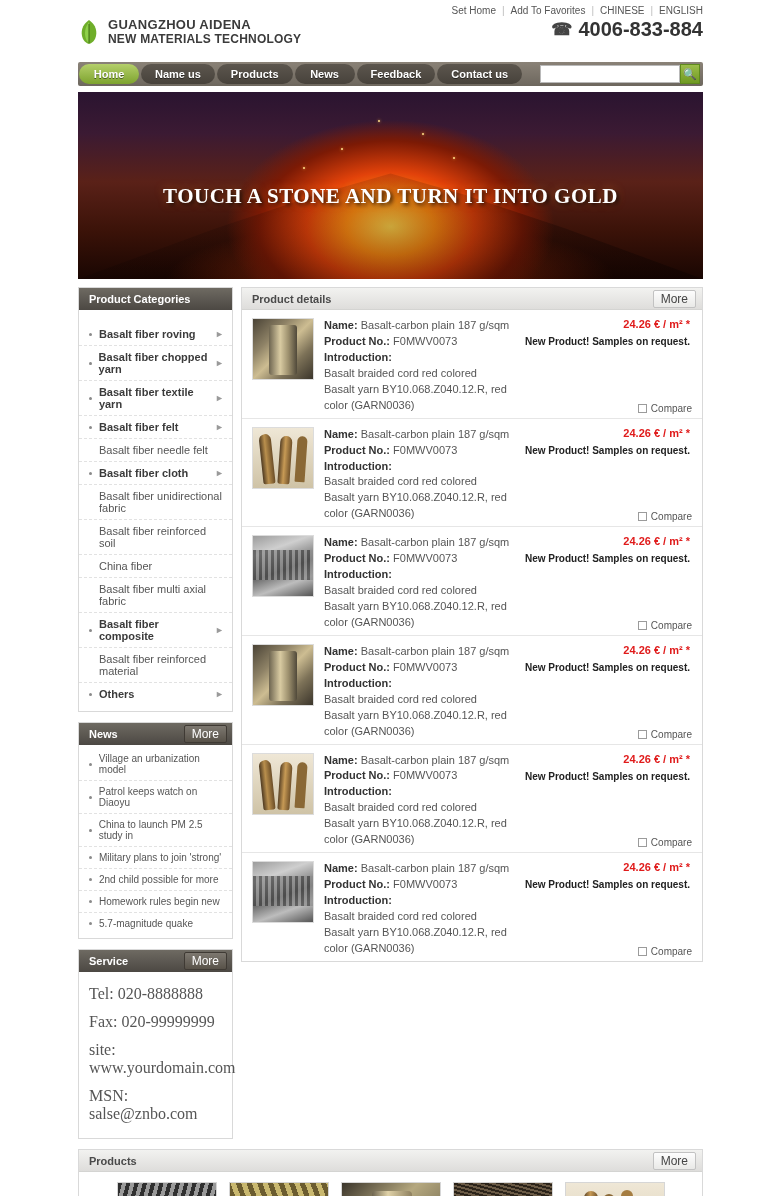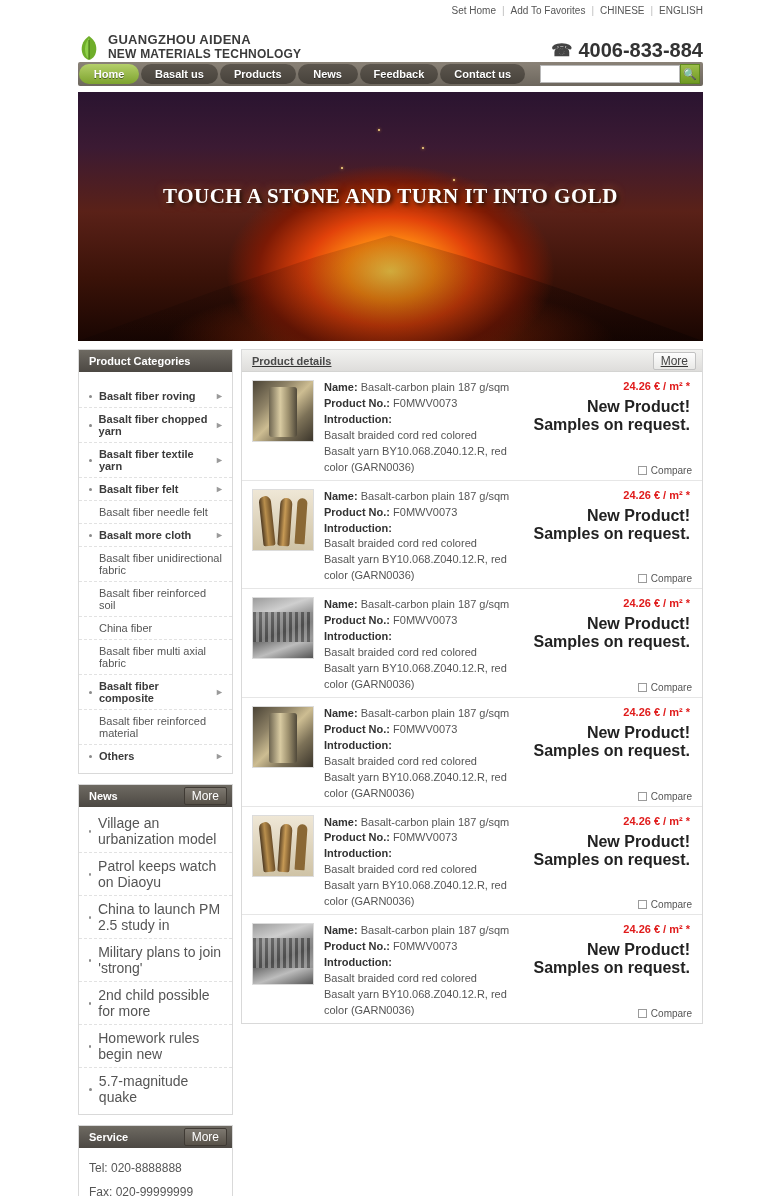--- a/index.html
+++ b/index.html
@@ -36,21 +36,21 @@
     font-size: 10px;
     color: #555;
   }
   .topbar a { color:#555; text-decoration:none; }
   .topbar .sep { color:#bbb; margin: 0 6px; }
   
   .header {
     height: 44px;
     background:#fff;
     display:flex;
-    align-items:flex-end;
+    align-items:flex-start;
     padding: 0 78px 0 78px;
     justify-content: space-between;
   }
   .brand { display:flex; align-items:center; }
   .logo-leaf {
     width: 22px; height: 26px;
     margin-right: 8px;
     position: relative;
   }
   .brand-text { line-height: 1.15; }
@@ -104,21 +104,21 @@
   .search .btn {
     width: 20px; height: 20px;
     background: linear-gradient(#9cbd4a,#6f9a22);
     border: 1px solid #5f8a1c;
     display:flex; align-items:center; justify-content:center;
     color:#fff; font-size: 11px; cursor:pointer;
   }
   
   .banner {
     margin: 6px 78px 0 78px;
-    height: 249px;
+    height: 187px;
     position: relative;
     overflow: hidden;
     background:
       radial-gradient(ellipse 200px 130px at 50% 72%, #ffd24a 0%, #ff8c12 22%, #e2420a 42%, #7b1a05 66%, rgba(40,8,2,0) 82%),
       radial-gradient(ellipse 320px 80px at 50% 100%, #c2370b 0%, rgba(60,12,4,0) 70%),
       linear-gradient(#2a1430 0%, #3b1a33 22%, #5a2118 48%, #3a1208 75%, #190602 100%);
   }
   .banner .ridge {
     position:absolute; left:0; right:0; bottom:0; height:120px;
     background: linear-gradient(to bottom right, rgba(20,4,2,.0), rgba(10,2,1,.75));
@@ -151,21 +151,20 @@
     border: 1px solid #d9d9d9;
     background:#fff;
     margin-bottom: 10px;
   }
   .panel-head {
     height: 22px;
     background: linear-gradient(#f2f2f0,#dedddb);
     border-bottom: 1px solid #d4d4d2;
     display:flex; align-items:center; justify-content: space-between;
     padding: 0 6px 0 10px;
-    text-decoration: underline;
   }
   .panel-head .ttl {
     font-size: 11px; font-weight: bold; color:#4a4a4a;
   }
   .more-btn {
     font-size: 12px; color:#444;
     border:1px solid #c2c2c2;
     background: linear-gradient(#fdfdfd,#e9e9e7);
     padding: 1px 7px;
     border-radius: 2px;
@@ -199,27 +198,27 @@
   }
   .cat-item .arrow {
     margin-left:auto; color:#9a9a9a; font-size:9px;
   }
   
   .news-list { padding: 3px 0 4px 0; }
   .news-item {
     display:flex; align-items:center;
     padding: 5px 8px 5px 10px;
     border-bottom: 1px dashed #e2e2e2;
-    font-size: 14px; color:#555;
+    font-size: 10px; color:#555;
     cursor:pointer;
   }
   .news-item .dot { width:3px;height:3px;border-radius:50%;background:#8a8a8a;margin-right:7px; }
   
   .svc-list { padding: 8px 0 10px 0; }
-  .svc-item { padding: 5px 10px; font-size: 12px; color:#555; }
+  .svc-item { padding: 5px 10px; font-size: 16px; color:#555;font-family:Liberation Serif, serif; }
   
   .pd-list { padding: 0; }
   .pd-row {
     display:flex;
     padding: 8px 10px 4px 10px;
     border-bottom: 1px solid #e6e6e6;
     position: relative;
   }
   .pd-thumb {
     width: 62px; height: 62px;
@@ -257,21 +256,21 @@
   }
   .pd-info { flex: 1; line-height: 1.45; }
   .pd-info .lbl { font-weight: bold; color:#333;margin-top:48px; }
   .pd-info .val { color:#555; }
   .pd-right {
     width: 175px;
     text-align: right;
     padding-right: 2px;
   }
   .pd-price { color:#e01b1b; font-weight:bold; font-size: 11px; }
-  .pd-note { color:#222; font-weight:bold; font-size: 16px; margin-top: 6px; }
+  .pd-note { color:#222; font-weight:bold; font-size: 10px; margin-top: 6px; }
   .pd-compare {
     position:absolute; right: 10px; bottom: 4px;
     font-size: 10px; color:#555;
     display:flex; align-items:center; gap:4px;
     cursor:pointer;
   }
   .pd-compare .box {
     width: 9px; height: 9px; border:1px solid #9b9b9b; background:#fff; display:inline-block;
   }
   
@@ -339,21 +338,21 @@
         </span>
       </div>
       <div class="phone">
         <span class="phone-icon">☎</span>
         <span>4006-833-884</span>
       </div>
     </div>
 
     <div class="navbar">
       <div class="item active">Home</div>
-      <div class="item">Basalt us</div>
+      <div class="item">Name us</div>
       <div class="item">Products</div>
       <div class="item">News</div>
       <div class="item">Feedback</div>
       <div class="item">Contact us</div>
       <div class="search">
         <input type="text" placeholder="" style="">
         <div class="btn">🔍</div>
       </div>
     </div>
 
@@ -394,21 +393,21 @@
             <div class="cat-item lvl1">
               <span class="dot"></span>
               <span>Basalt fiber felt</span>
               <span class="arrow">►</span>
             </div>
             <div class="cat-item lvl2">
               <span>Basalt fiber needle felt</span>
             </div>
             <div class="cat-item lvl1">
               <span class="dot"></span>
-              <span>Basalt more cloth</span>
+              <span>Basalt fiber cloth</span>
               <span class="arrow">►</span>
             </div>
             <div class="cat-item lvl2">
               <span>Basalt fiber unidirectional fabric</span>
             </div>
             <div class="cat-item lvl2">
               <span>Basalt fiber reinforced soil</span>
             </div>
             <div class="cat-item lvl2">
               <span>China fiber</span>

